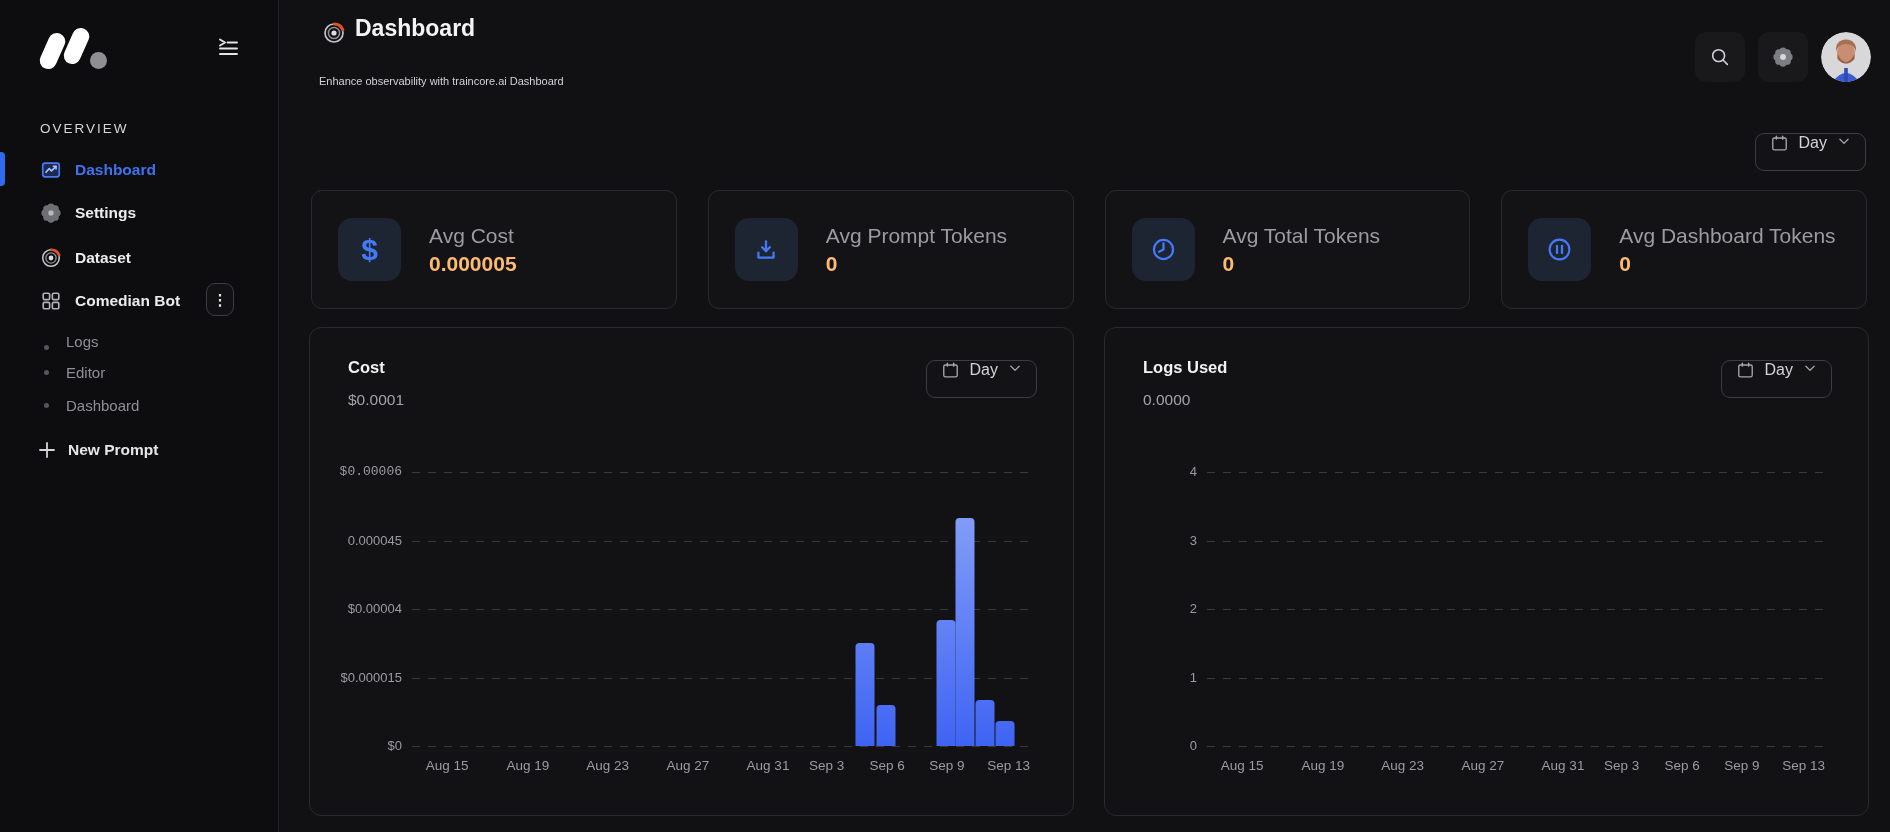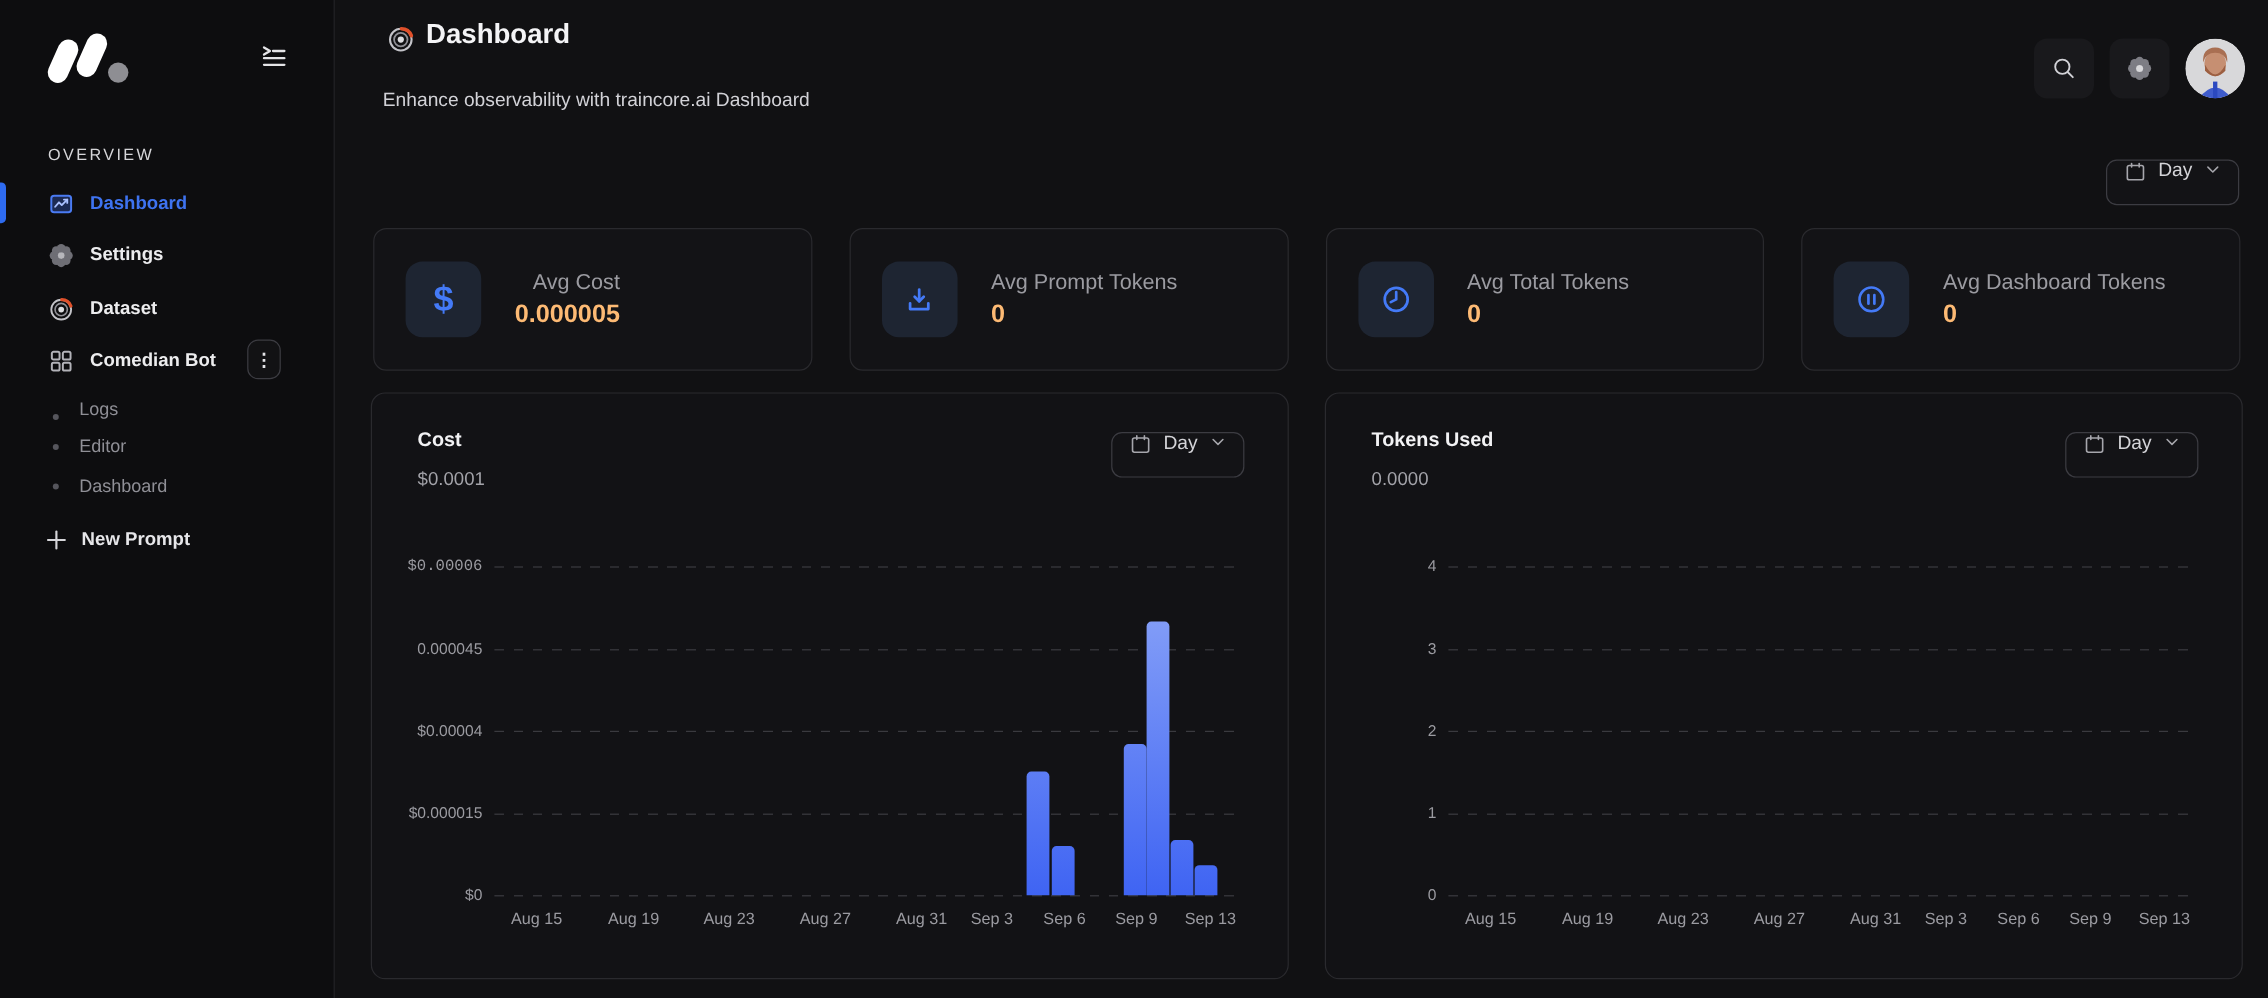--- a/index.html
+++ b/index.html
@@ -30,39 +30,39 @@
   .new-prompt { position:absolute; left:38px; top:438px; height:24px; display:flex; align-items:center; gap:12px; cursor:pointer; }
   .new-prompt .lbl { font-size:15.5px; font-weight:700; color:#e6e6e9; }
   .kebab-btn { position:absolute; left:206px; top:283px; width:28px; height:33px; border:1px solid #3c3c42;
                border-radius:9px; display:flex; align-items:center; justify-content:center;
                color:#e3e3e6; font-size:15px; font-weight:700; cursor:pointer; background:#121214; }
 
   
   .main { position:absolute; left:279px; top:0; width:1611px; height:832px; }
   .title-icon { position:absolute; left:43px; top:21px; width:24px; height:24px; }
   .page-title { position:absolute; left:76px; top:15px; font-size:23px; font-weight:700; color:#f4f4f6; }
-  .page-subtitle { position:absolute; left:40px; top:75px; font-size:16px; color:#d2d2d7; }
+  .page-subtitle { position:absolute; left:40px; top:75px; font-size:11px; color:#d2d2d7; }
 
   .header-actions { position:absolute; top:32px; right:19px; display:flex; align-items:center; gap:13px; }
   .icon-btn { width:50px; height:50px; border-radius:11px; background:#19191c; display:flex;
               align-items:center; justify-content:center; cursor:pointer; }
   .avatar { width:50px; height:50px; border-radius:50%; overflow:hidden; cursor:pointer; }
 
   .day-btn { display:flex; align-items:flex-start; gap:10px; border:1px solid #3c3c42; border-radius:9px;
              background:#131316; padding:0 14px; height:38px; cursor:pointer; }
   .day-btn .lbl { font-size:16px; color:#d4d4d8; }
   .top-period { position:absolute; top:133px; right:24px; }
 
   
   .stats-row { position:absolute; left:32px; right:23px; top:190px; height:119px; display:flex; gap:31px; }
   .stat-card { flex:1; background:#131316; border:1px solid #2a2a2e; border-radius:11px;
                display:flex; align-items:center; padding-left:26px; gap:28px; }
   .stat-icon { width:63px; height:63px; border-radius:14px; background:#1e2532; display:flex;
                align-items:center; justify-content:center; flex:0 0 auto; }
-  .stat-label { font-size:18px; color:#9b9ba1; margin-bottom:4px;text-align:right; }
+  .stat-label { font-size:21px; color:#9b9ba1; margin-bottom:4px; }
   .stat-value { font-size:21px; font-weight:700; color:#fdba74; }
   .dollar-glyph { font-size:30px; font-weight:700; color:#447af7; line-height:1; }
 
   
   .charts-row { position:absolute; left:30px; right:21px; top:327px; height:489px; display:flex; gap:30px; }
   .chart-card { flex:1; position:relative; background:#121215; border:1px solid #2a2a2e; border-radius:12px; }
   .chart-title { position:absolute; left:38px; top:30px; font-size:16.5px; font-weight:700; color:#f2f2f4; }
   .chart-total { position:absolute; left:38px; top:63px; font-size:15.5px; color:#a3a3a9; }
   .chart-day { position:absolute; right:36px; top:32px; }
   .plot { position:absolute; left:102px; right:44px; top:144px; height:274px; }
@@ -333,21 +333,21 @@
             <div class="bar" style="left: 73.5%; height: 103px;"></div>
             <div class="bar" style="left: 76.8%; height: 41px;"></div>
             <div class="bar" style="left: 86.5%; height: 126px;"></div>
             <div class="bar" style="left: 89.7%; height: 228px;"></div>
             <div class="bar" style="left: 92.9%; height: 46px;"></div>
             <div class="bar" style="left: 96.1%; height: 25px;"></div>
           </div>
       </div>
 
       <div class="chart-card">
-        <div class="chart-title">Tokens Used</div>
+        <div class="chart-title">Logs Used</div>
         <div class="chart-total">0.0000</div>
         <div class="chart-day">
           <div class="day-btn">
             <svg width="19" height="19" viewBox="0 0 24 24">
               <rect x="3.5" y="5" width="17" height="15" rx="2" fill="none" stroke="#a6a6ac" stroke-width="1.7"></rect>
               <line x1="8" y1="2.8" x2="8" y2="6.5" stroke="#a6a6ac" stroke-width="1.7" stroke-linecap="round"></line>
               <line x1="16" y1="2.8" x2="16" y2="6.5" stroke="#a6a6ac" stroke-width="1.7" stroke-linecap="round"></line>
             </svg>
             <span class="lbl">Day</span>
             <svg width="14" height="14" viewBox="0 0 24 24">

